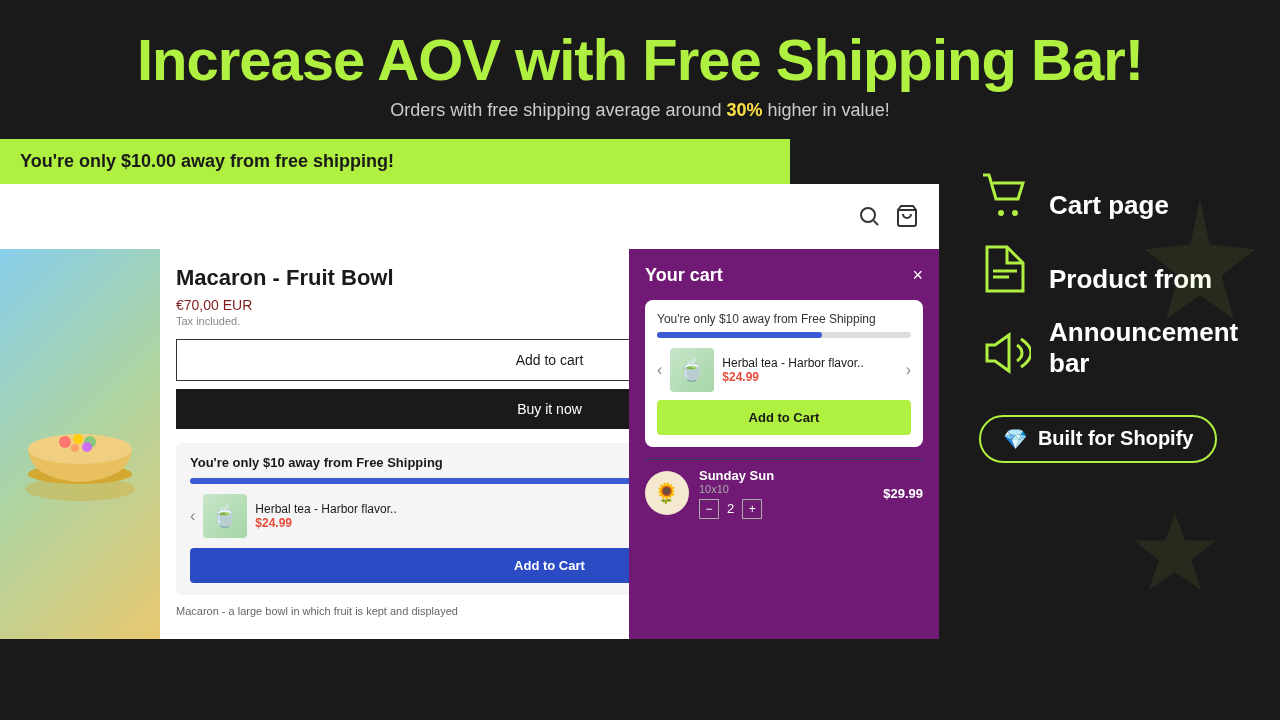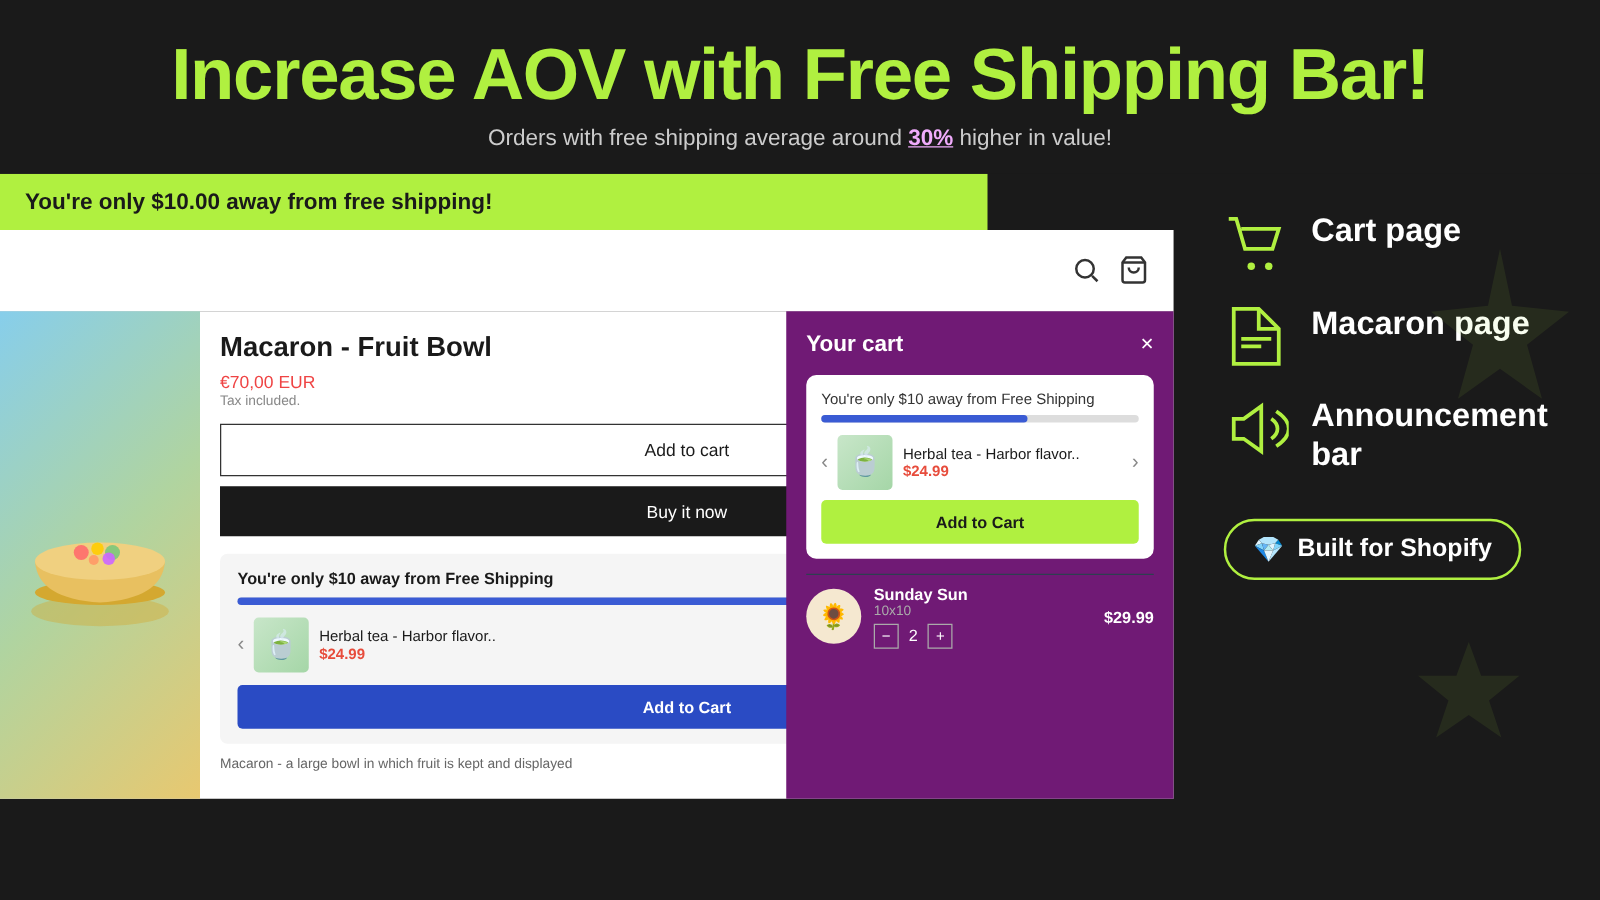--- a/index.html
+++ b/index.html
@@ -24,23 +24,22 @@
       line-height: 1.1;
       color: #b0f040;
       letter-spacing: -1px;
     }
     .header-subtitle {
       font-size: 18px;
       color: #cccccc;
       margin-top: 8px;
     }
     .header-subtitle strong {
-      color: #f0abfc;
-      font-weight: 700;
-      text-decoration: underline;
+      color: #fde047;
+      font-weight: 700;
     }
 
     
     .main-layout {
       display: flex;
       height: 540px;
     }
 
     
     .left-panel {
@@ -116,21 +115,21 @@
       flex: 1;
     }
     .product-name {
       font-size: 22px;
       font-weight: 700;
       color: #1a1a1a;
       margin-bottom: 6px;
     }
     .product-price {
       font-size: 14px;
-      color: #ef4444;
+      color: #7f1d1d;
       margin-bottom: 2px;
     }
     .product-tax {
       font-size: 11px;
       color: #888;
       margin-bottom: 12px;
     }
     .btn-add-cart {
       width: 100%;
       padding: 12px;
@@ -417,21 +416,21 @@
 
     .types-label {
       font-size: 32px;
       font-weight: 800;
       color: #ffffff;
       margin-bottom: 24px;
     }
 
     .type-item {
       display: flex;
-      align-items: flex-start;
+      align-items: flex-end;
       gap: 18px;
       margin-bottom: 22px;
     }
     .type-icon {
       width: 52px;
       height: 52px;
       flex-shrink: 0;
       color: #b0f040;
     }
     .type-name {
@@ -614,21 +613,21 @@
     </div>
 
     
     <div class="type-item">
       <svg class="type-icon" viewBox="0 0 52 52" fill="none" stroke="#b0f040" stroke-width="3">
         <path d="M8 4h20l16 16v28H8V4z"></path>
         <path d="M28 4v16h16"></path>
         <line x1="14" y1="28" x2="38" y2="28"></line>
         <line x1="14" y1="34" x2="30" y2="34"></line>
       </svg>
-      <div class="type-name">Macaron page</div>
+      <div class="type-name">Product from</div>
     </div>
 
     
     <div class="type-item">
       <svg class="type-icon" viewBox="0 0 52 52" fill="none" stroke="#b0f040" stroke-width="3">
         <path d="M8 18v16h8l14 10V8L16 18H8z"></path>
         <path d="M38 18c3 2 5 5 5 8s-2 6-5 8"></path>
         <path d="M42 12c6 4 10 9 10 14s-4 10-10 14"></path>
       </svg>
       <div class="type-name">Announcement bar</div>

